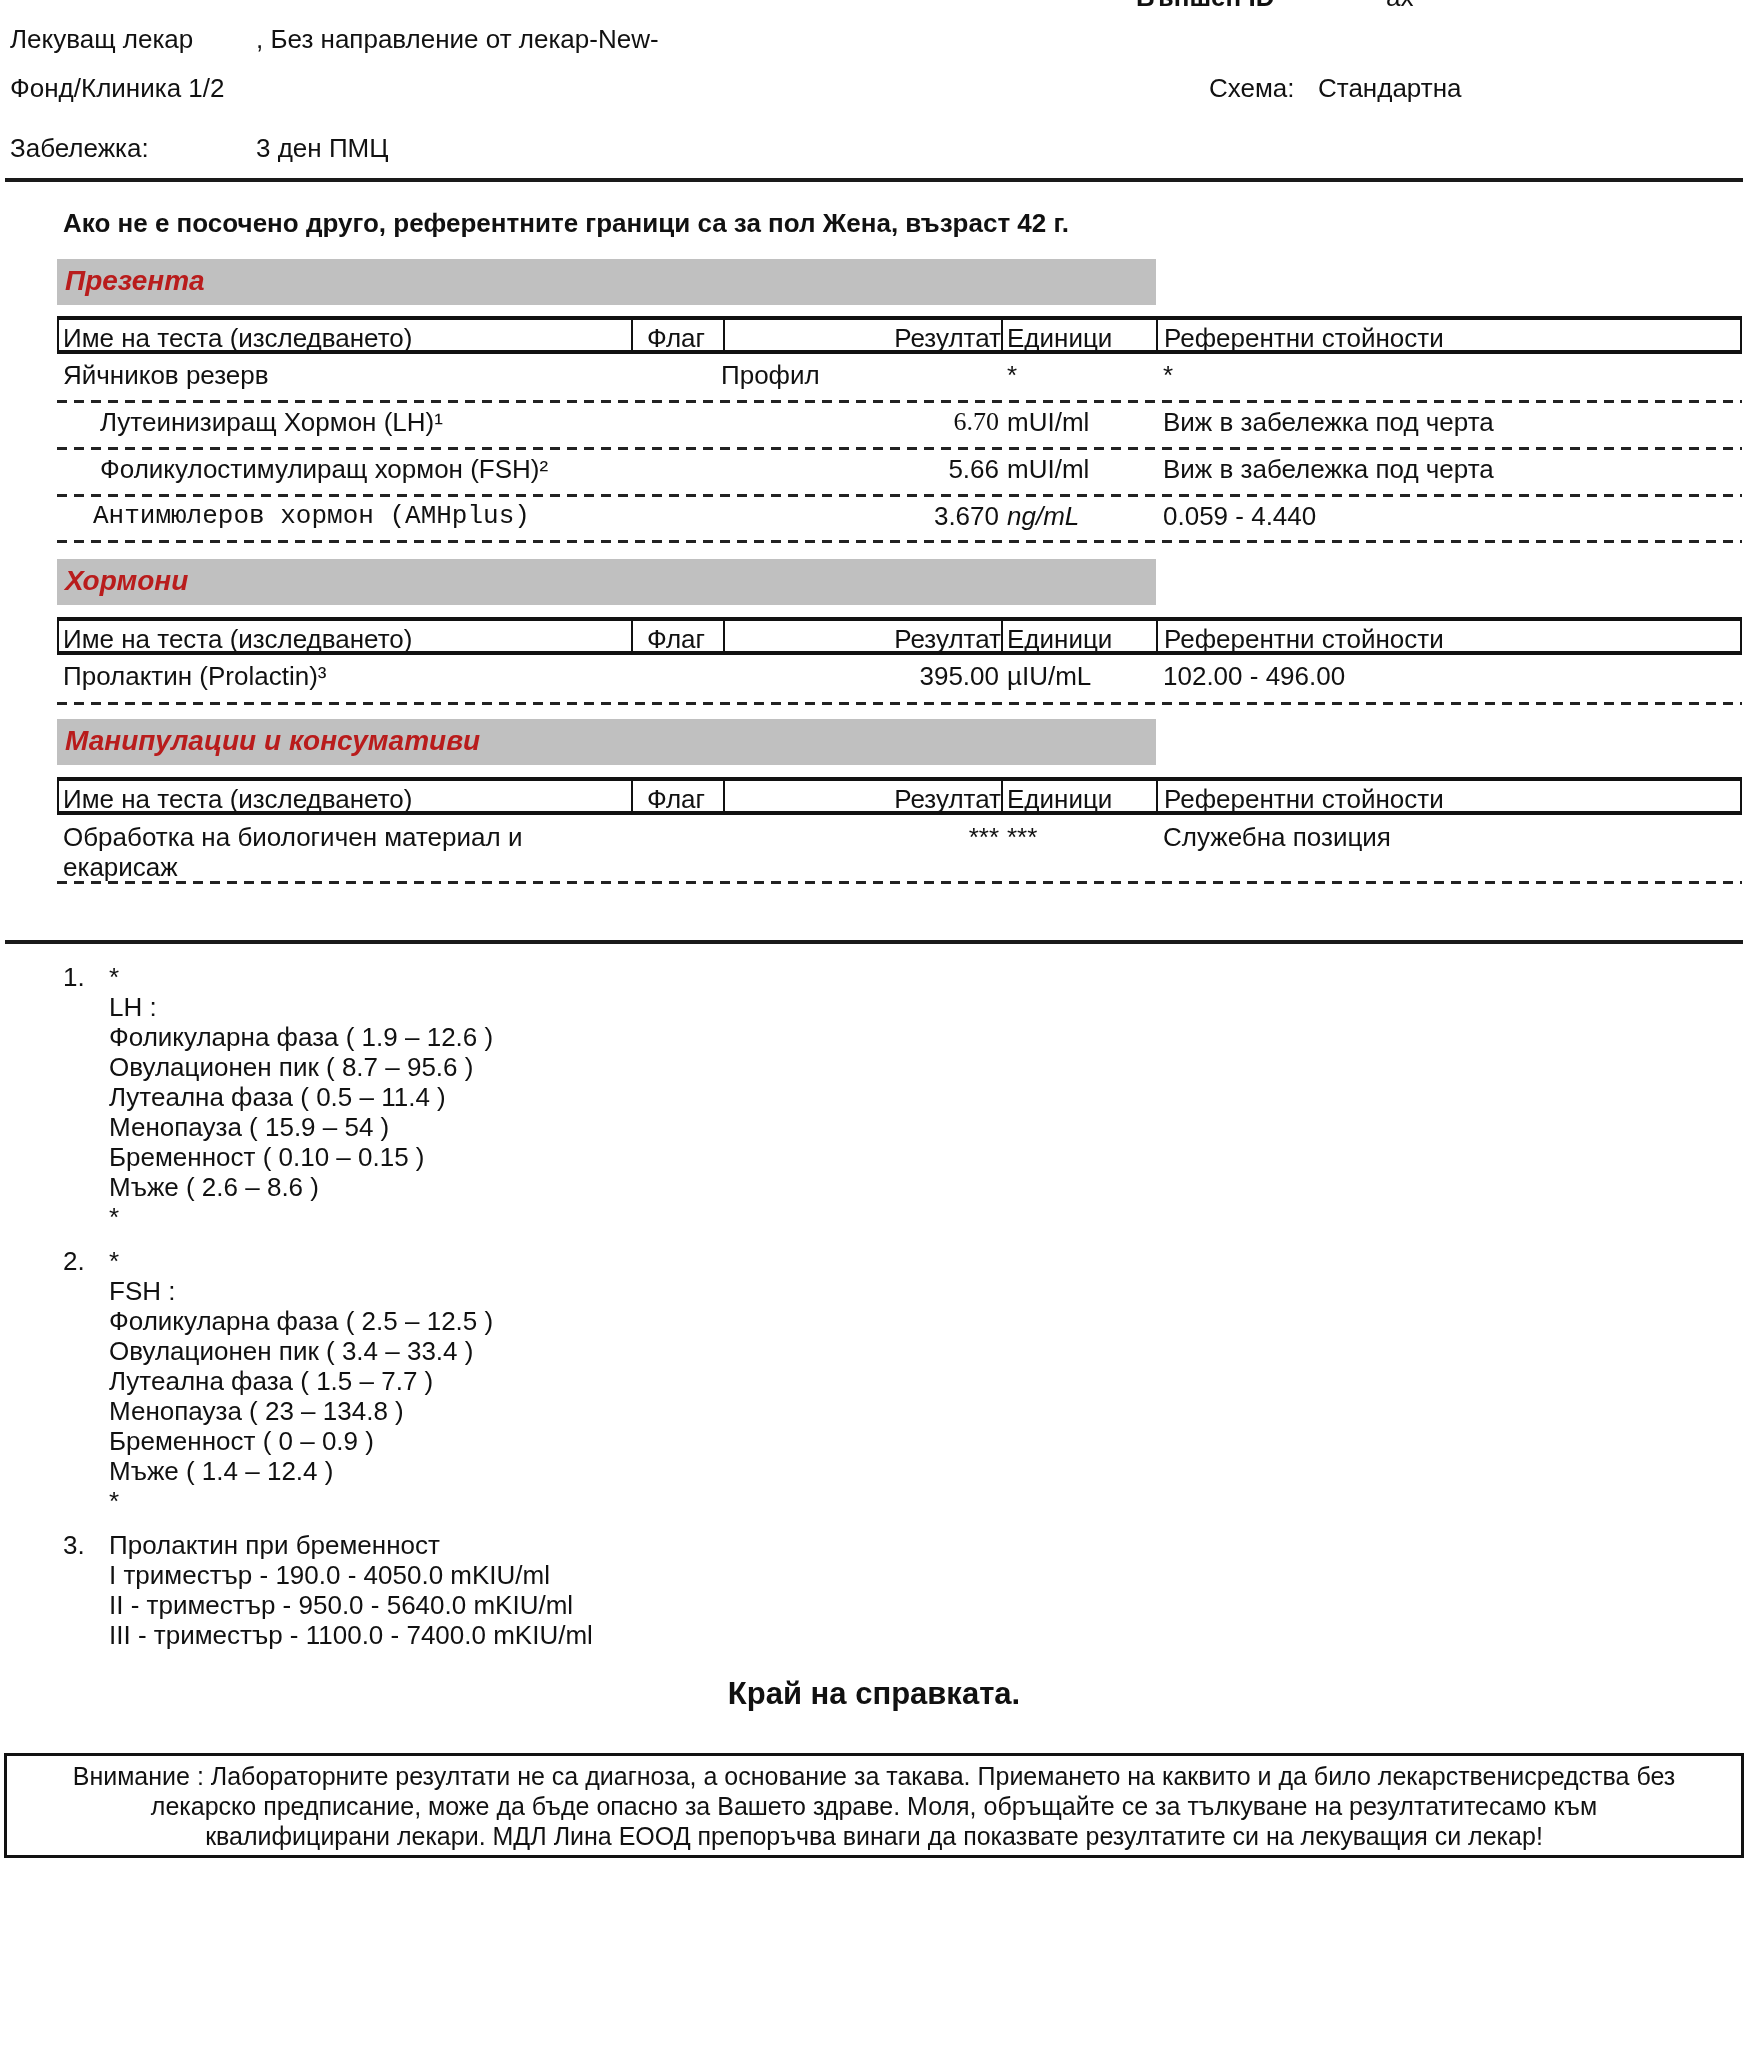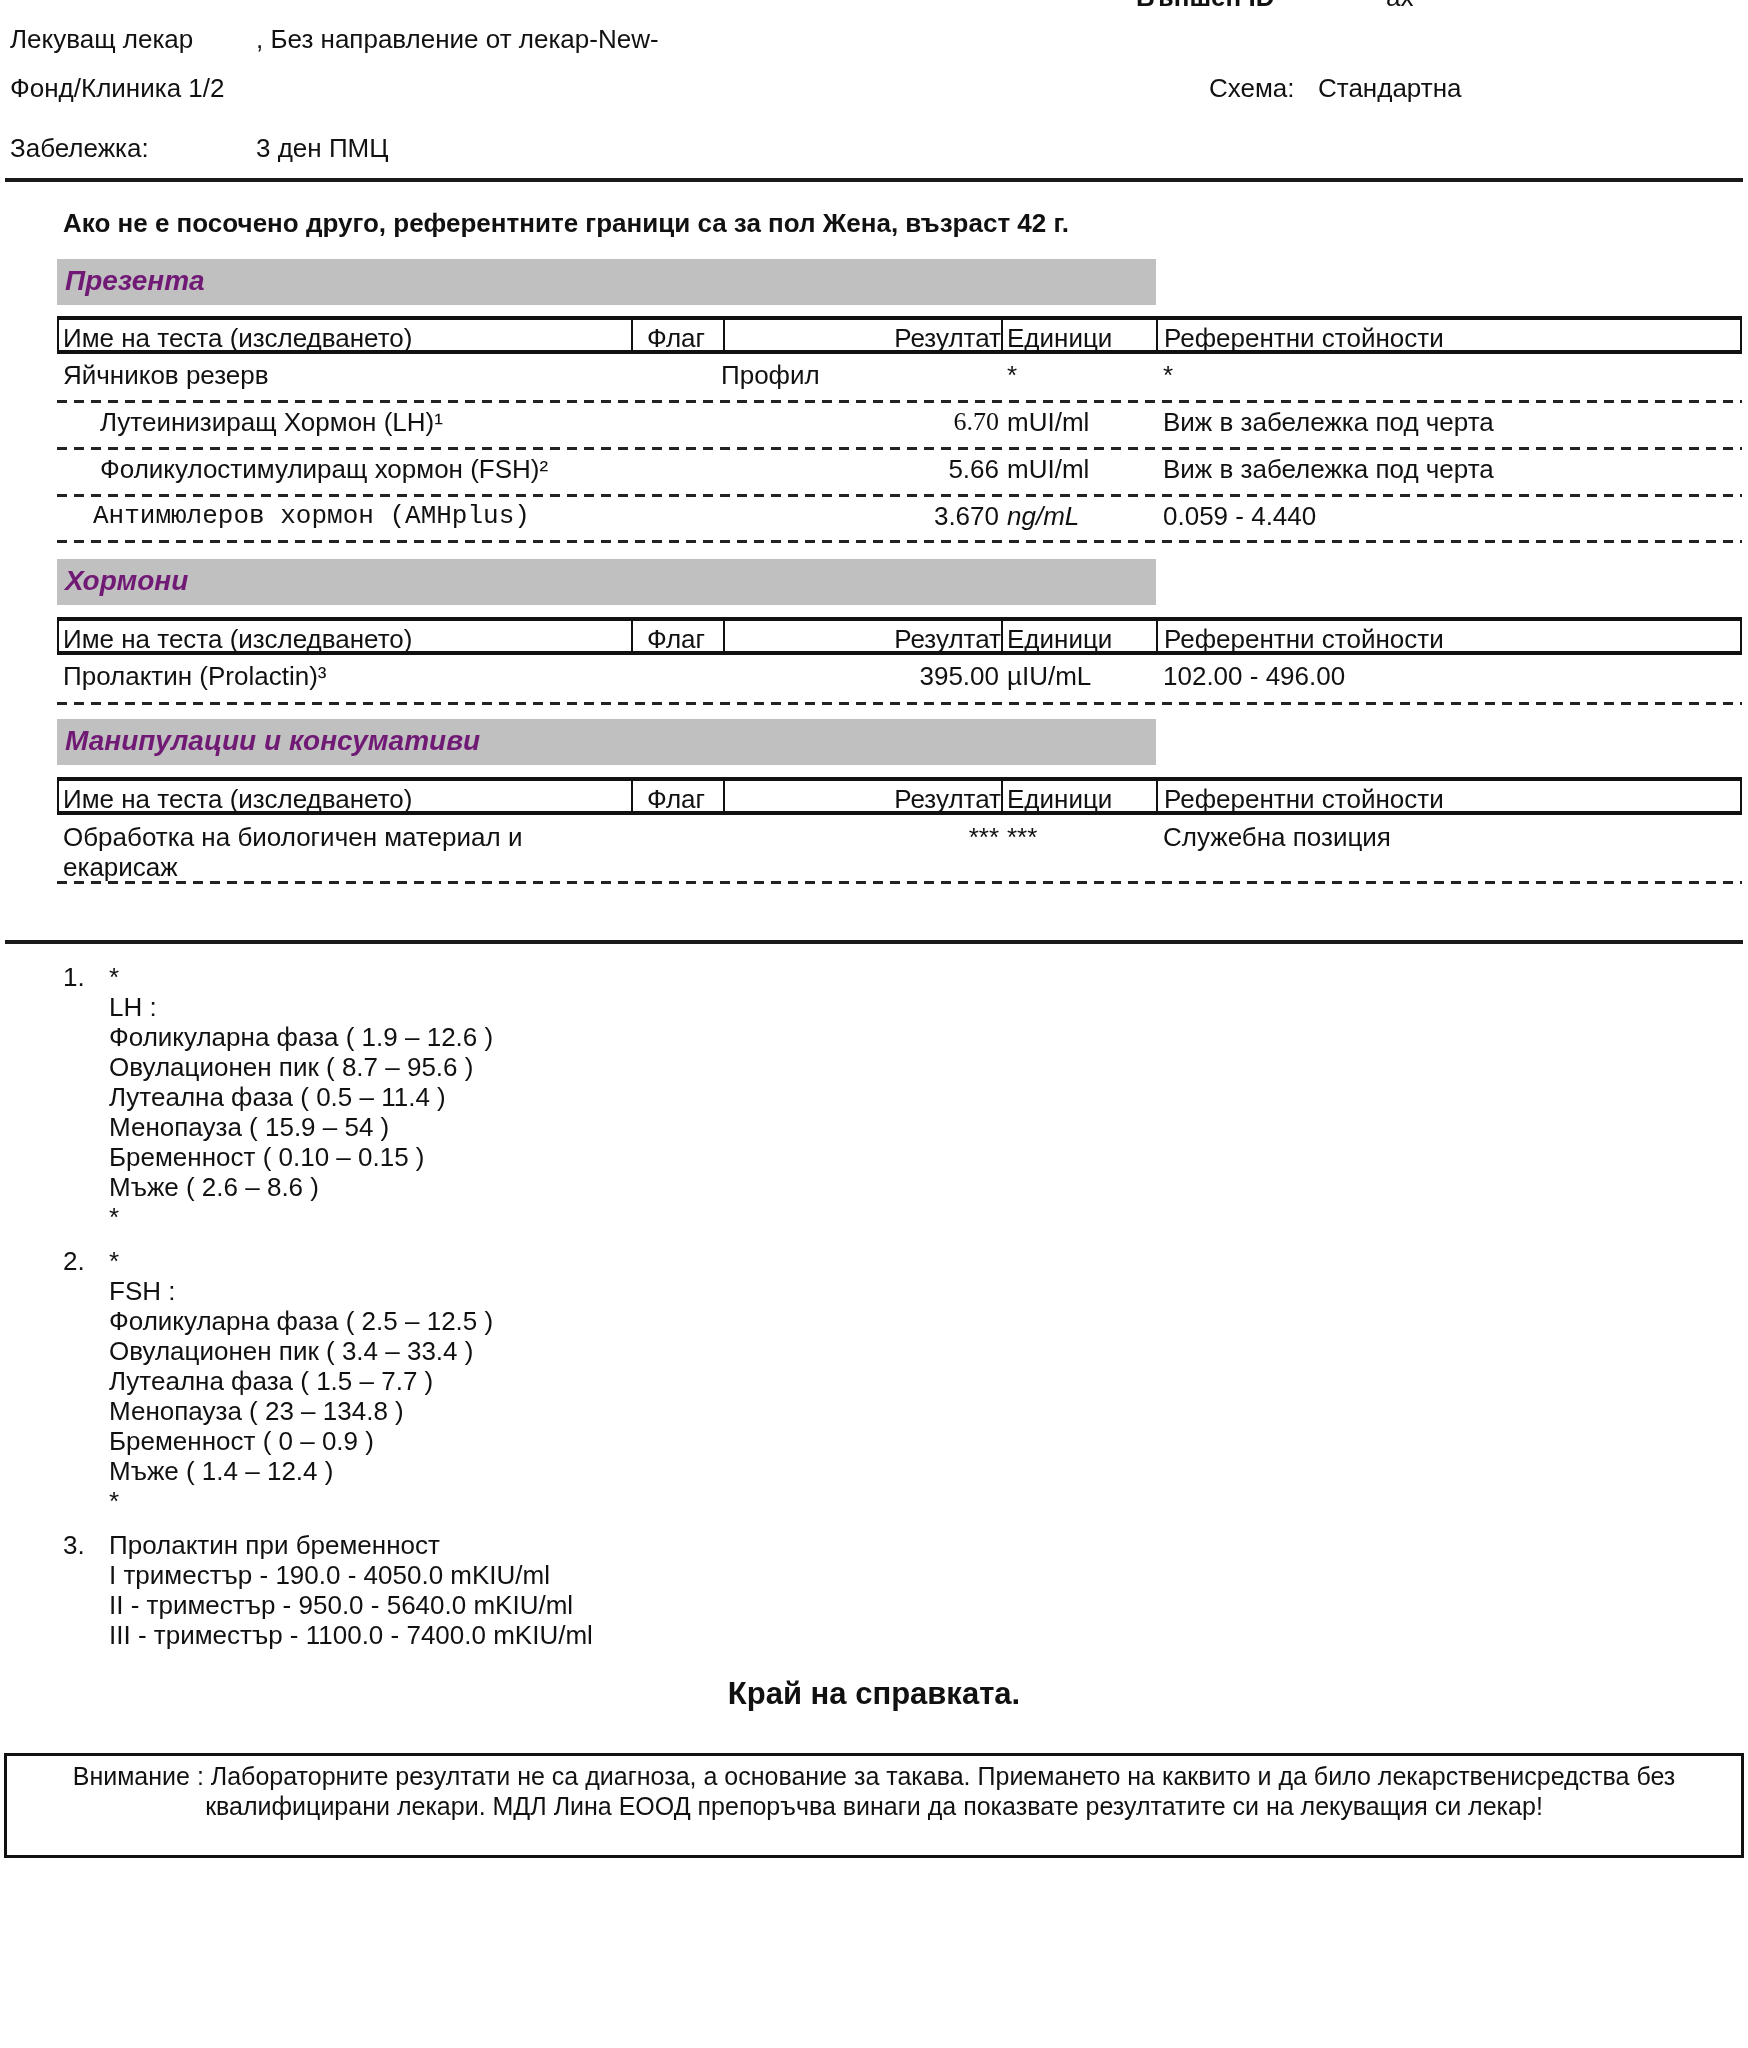--- a/index.html
+++ b/index.html
@@ -2,21 +2,21 @@
 <html><head>
 <meta charset="utf-8">
 <style>
   html, body { margin:0; padding:0; background:#fff; }
   body { width:1748px; height:2048px; position:relative; overflow:hidden;
          font-family:"Liberation Sans", sans-serif; color:#111; font-size:26px; }
   .abs { position:absolute; white-space:nowrap; }
   .rule { position:absolute; left:5px; width:1738px; height:4px; background:#1a1a1a; }
   .intro { font-weight:bold; font-size:26px; }
   .section-bar { position:absolute; left:57px; width:1099px; height:46px; background:#c0c0c0; }
-  .section-bar span { position:absolute; left:8px; top:6px; color:#701a75; font-weight:bold; font-style:italic; font-size:28px; }
+  .section-bar span { position:absolute; left:8px; top:6px; color:#b91c1c; font-weight:bold; font-style:italic; font-size:28px; }
   .thead { position:absolute; left:57px; width:1685px; height:38px; border-top:4px solid #111; border-bottom:4px solid #111; border-left:2px solid #111; border-right:2px solid #111; box-sizing:border-box; }
   .thead .c { position:absolute; top:0; height:100%; line-height:36px; box-sizing:border-box; font-size:26px; }
   .thead .div { border-left:2px solid #111; }
   .row { position:absolute; left:57px; width:1685px; }
   .row .c { position:absolute; font-size:26px; white-space:nowrap; }
   .dash { position:absolute; left:57px; width:1685px; height:3px;
           background-image:repeating-linear-gradient(90deg,#222 0 10px,transparent 10px 17px); }
   .fn { position:absolute; font-size:26px; line-height:30px; }
   .fn .num { position:absolute; left:0; }
   .fn .lines { position:absolute; left:46px; }
@@ -162,14 +162,15 @@
     <div>I триместър - 190.0 - 4050.0  mKIU/ml</div>
     <div>II - триместър - 950.0 - 5640.0 mKIU/ml</div>
     <div>III - триместър - 1100.0 - 7400.0 mKIU/ml</div>
   </div>
 </div>
 
 <div class="end" style="top:1676px;">Край на справката.</div>
 
 <div class="disclaimer">
   <div>Внимание : Лабораторните резултати не са диагноза, а основание за такава. Приемането на каквито и да било лекарственисредства без</div>
+  <div>лекарско предписание, може да бъде опасно за Вашето здраве. Моля, обръщайте се за тълкуване на резултатитесамо към</div>
   <div>квалифицирани лекари. МДЛ Лина ЕООД препоръчва винаги да показвате резултатите си на лекуващия си лекар!</div>
 </div>
 
 </body></html>

